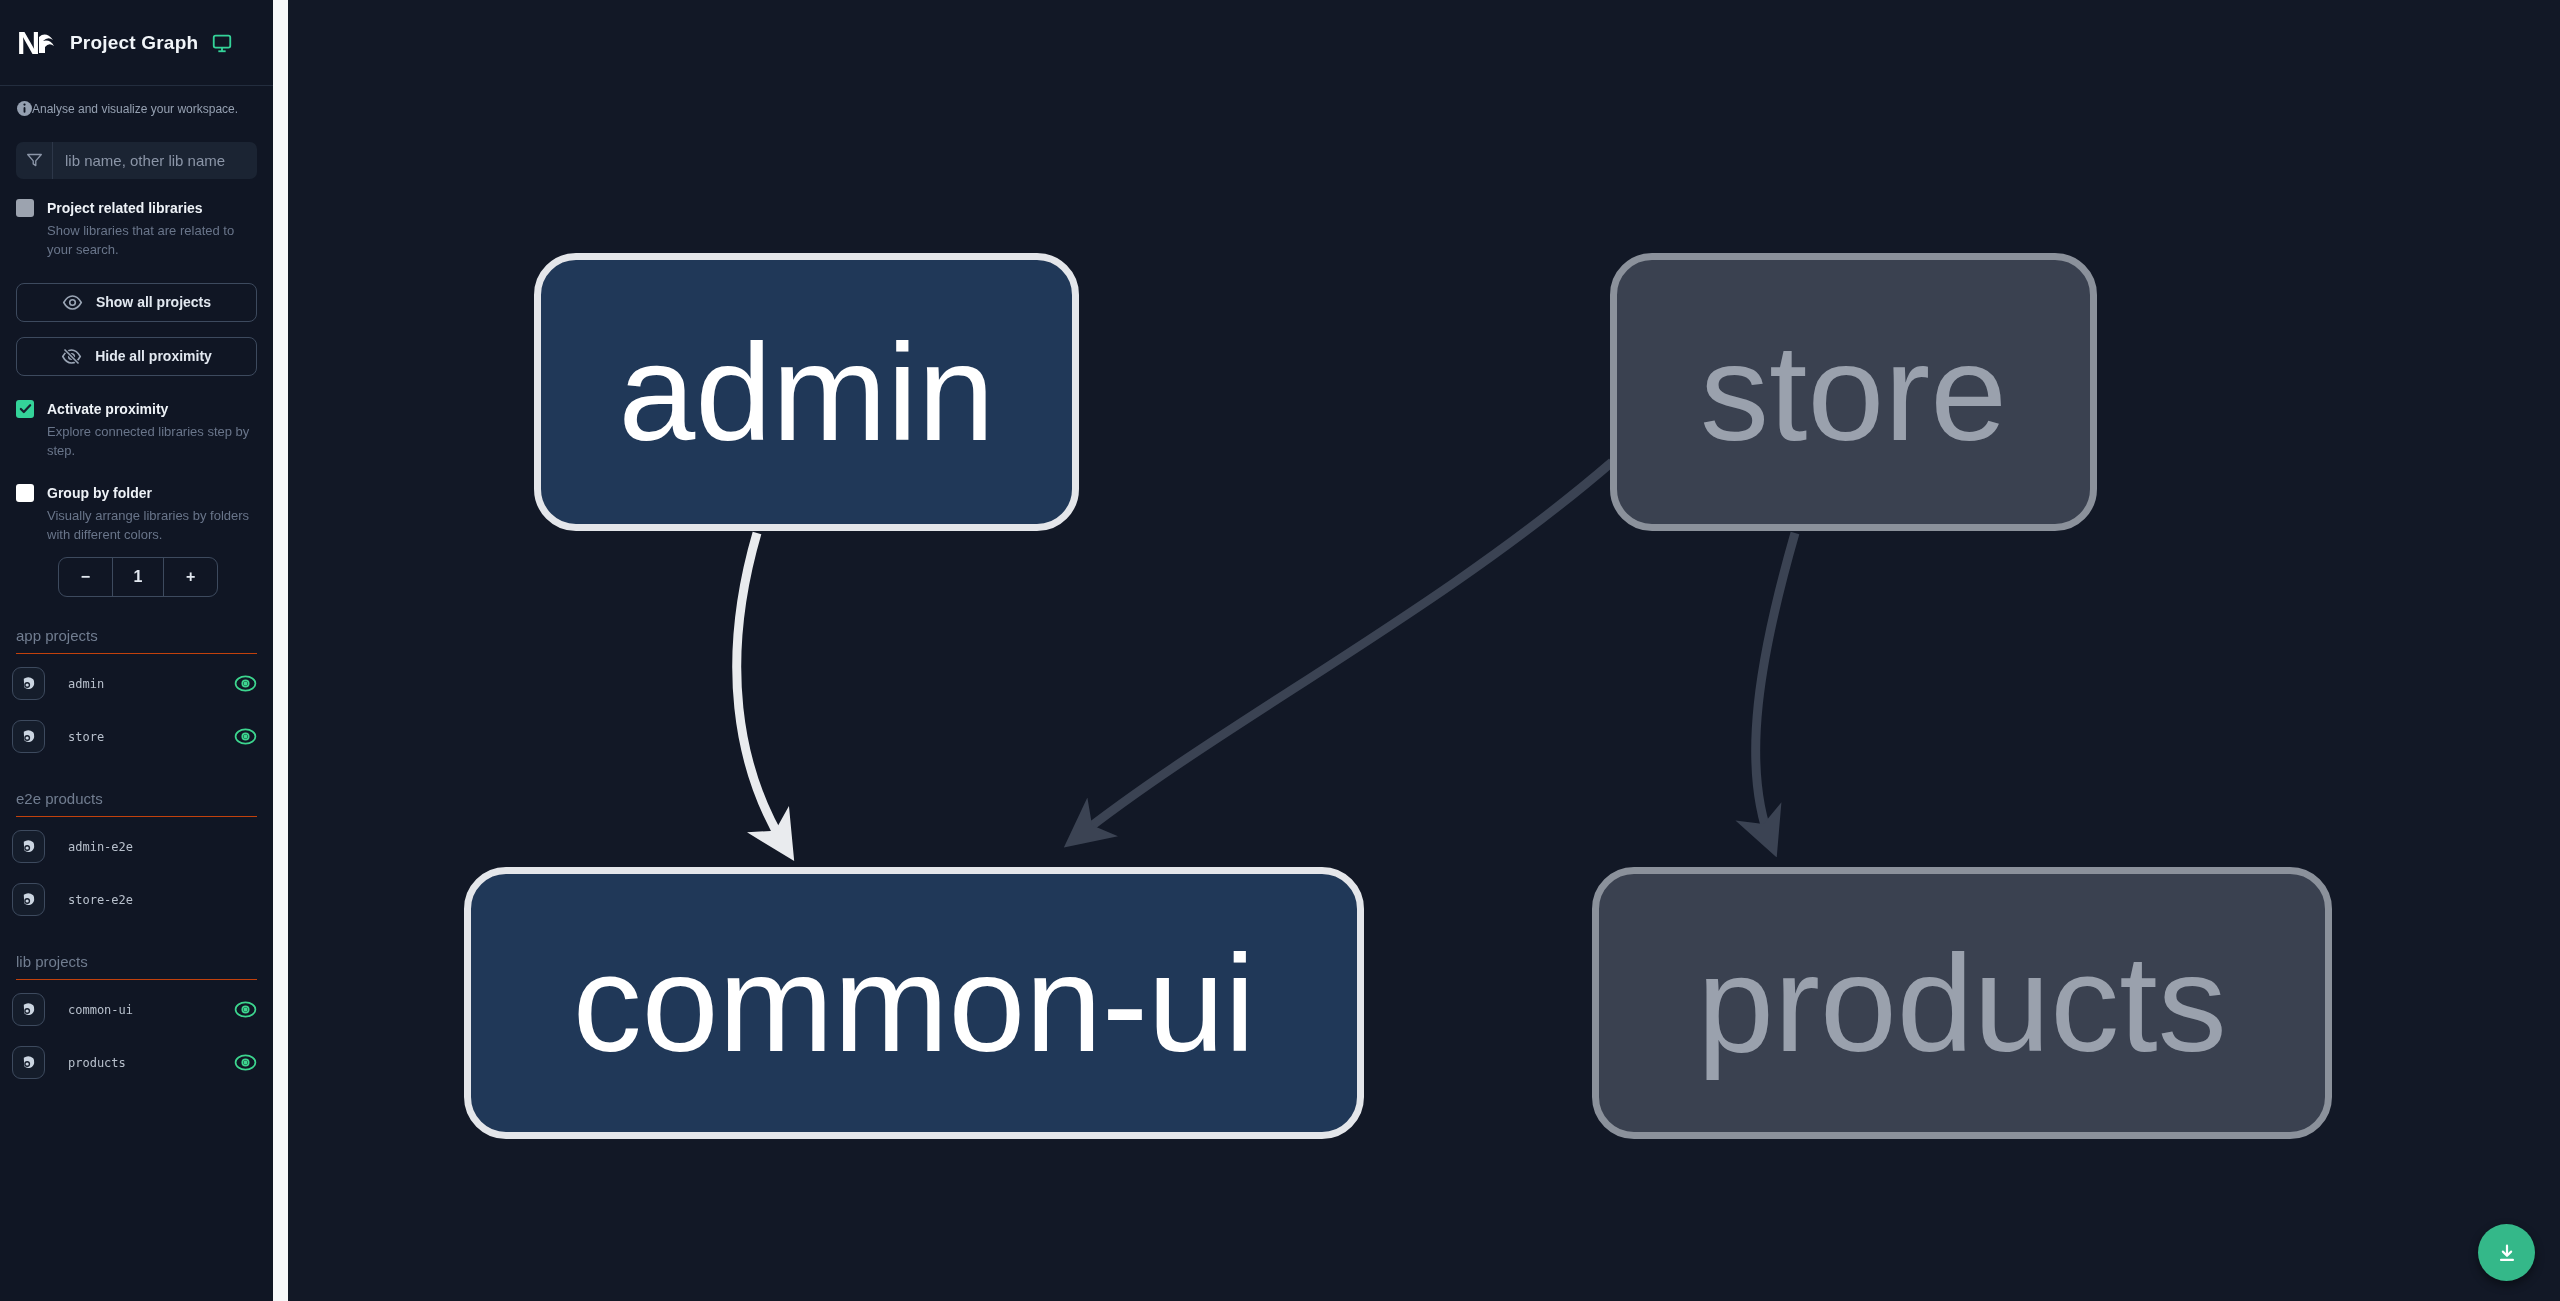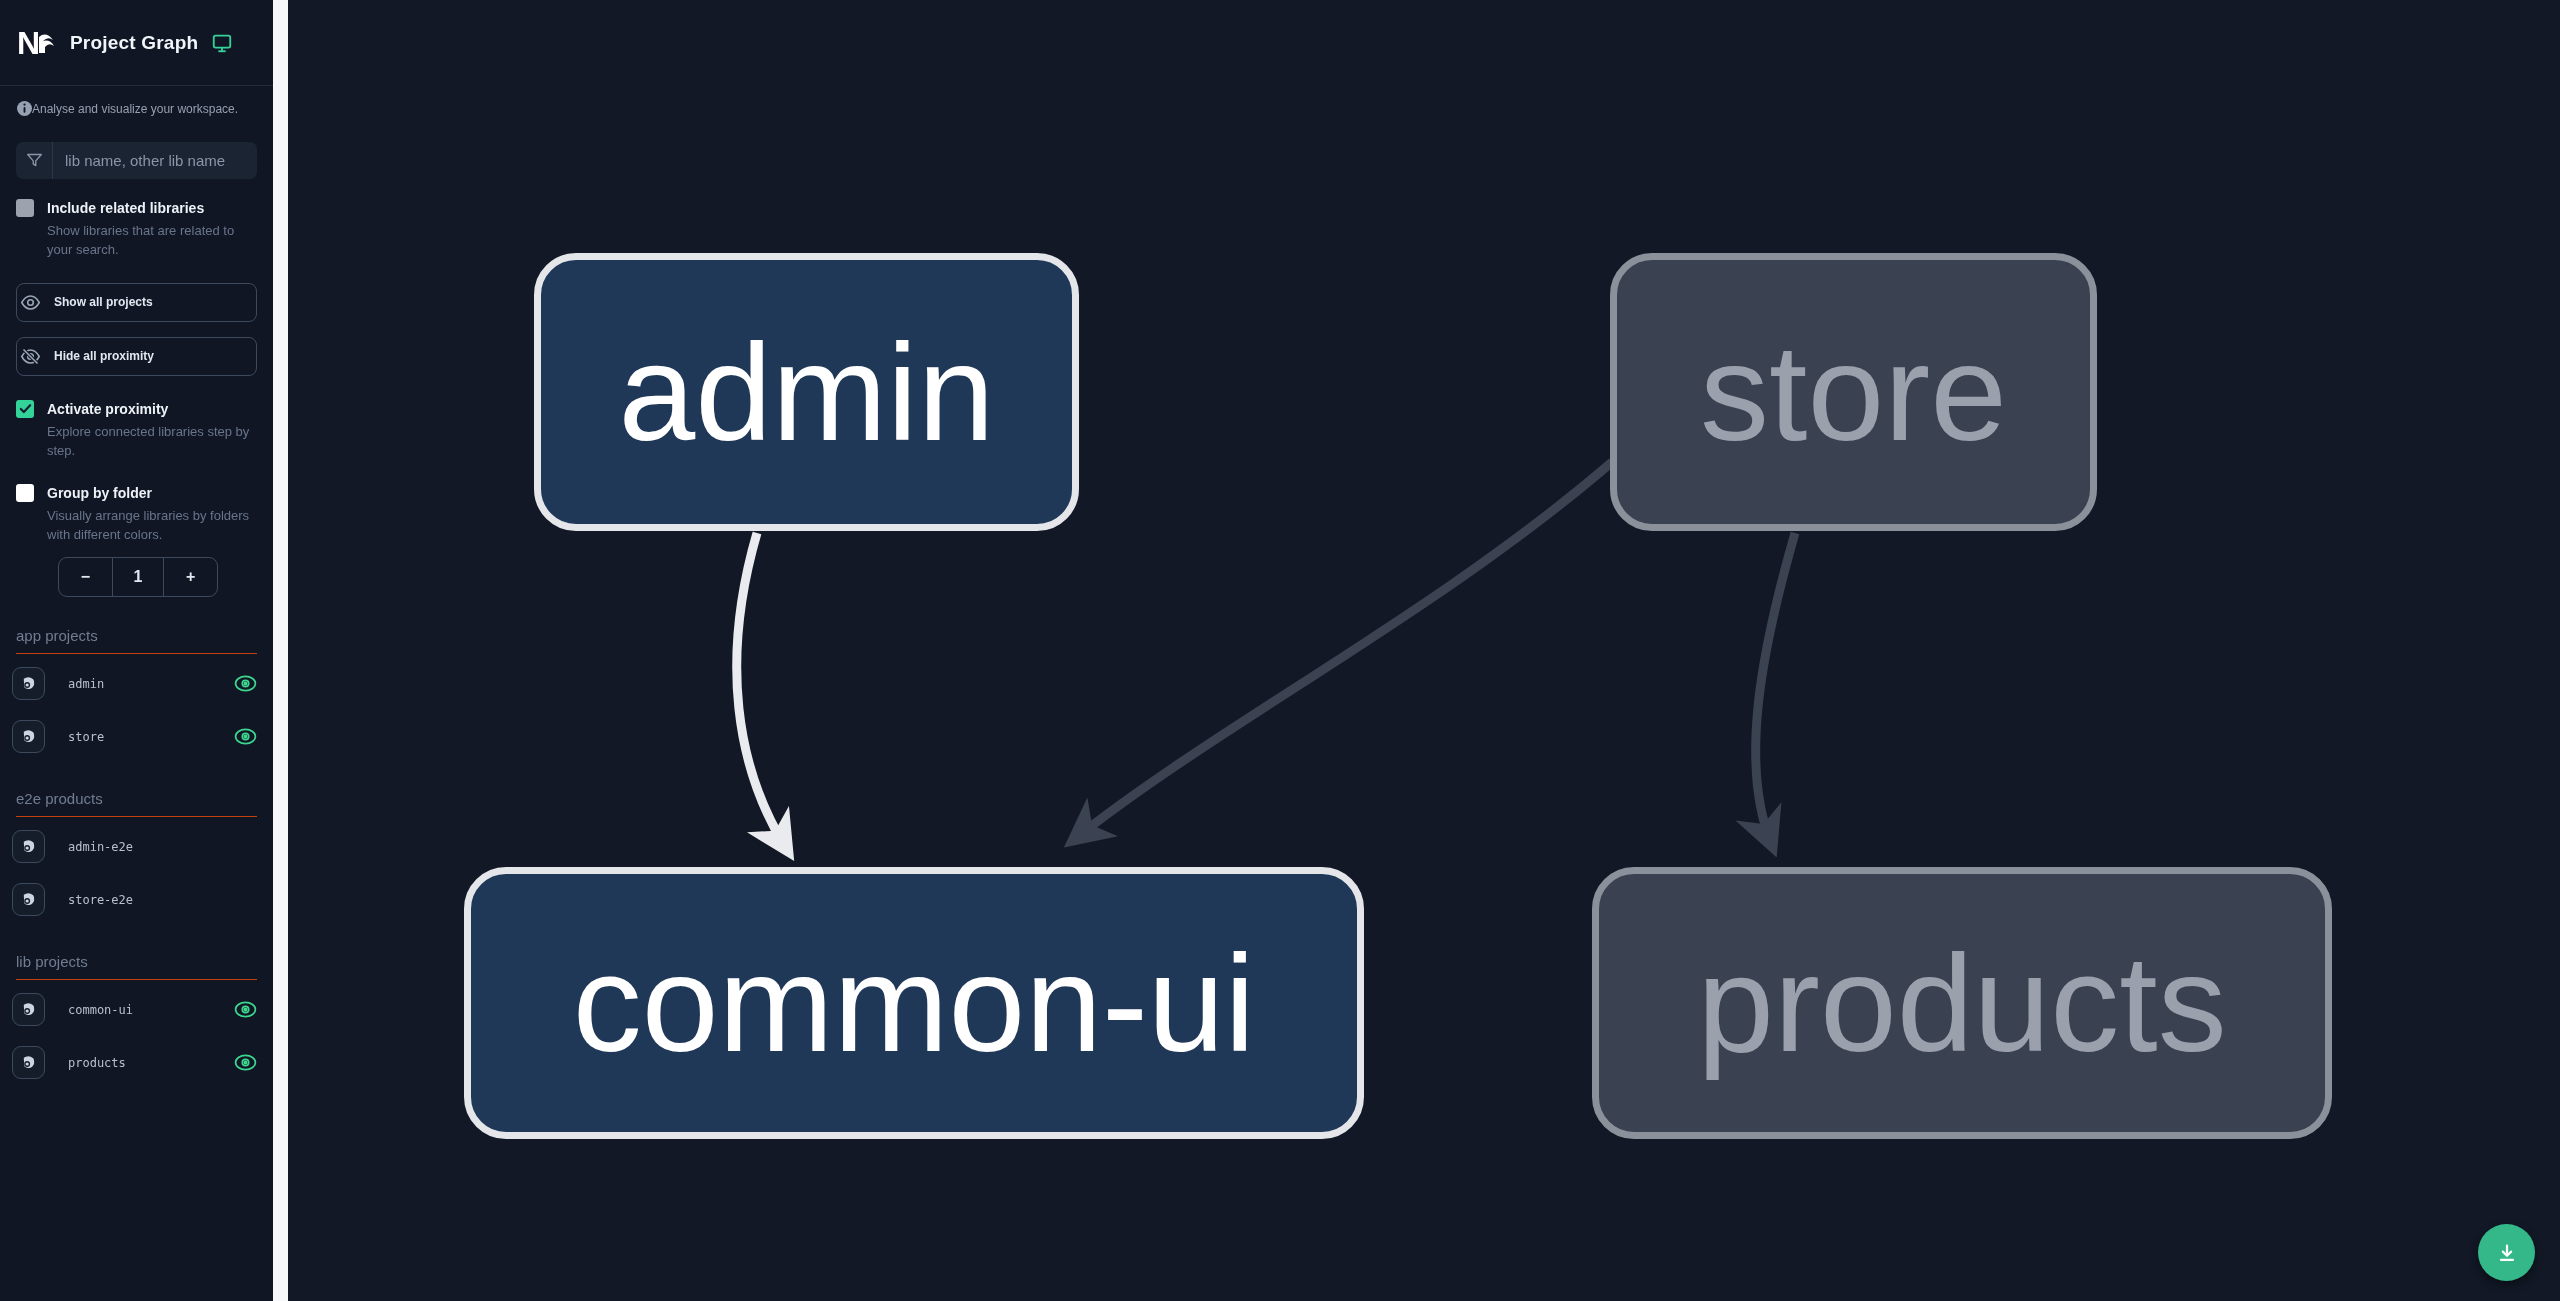--- a/index.html
+++ b/index.html
@@ -44,22 +44,23 @@
   .checkbox{width:18px;height:18px;border-radius:3px;flex:none;display:flex;align-items:center;justify-content:center;}
   .checkbox.gray{background:#9ca3af;}
   .checkbox.white{background:#ffffff;}
   .checkbox.checked{background:#34d399;}
   .checkbox svg{width:13px;height:13px;}
   .cb-label{font-size:14px;font-weight:bold;color:#eef2f7;}
   .cb-desc{margin:5px 0 0 31px;font-size:13px;line-height:1.45;color:#69758a;max-width:218px;}
   .sb-btn{
     margin:9px 16px 6px 16px;height:39px;border:1px solid #3d4a5e;border-radius:8px;
     background:transparent;display:flex;align-items:center;gap:13px;padding:0 3px;
-    color:#e2e8f0;font-size:12px;font-weight:bold;cursor:pointer;
+    color:#e2e8f0;font-size:14px;font-weight:bold;cursor:pointer;
     font-family:"Liberation Sans",sans-serif;
+    justify-content:center;
   }
   .sb-btn svg{width:21px;height:21px;flex:none;}
   .btn-gap{height:14px;}
   .stepper{
     margin:12px 0 0 58px;width:158px;height:38px;border:1px solid #3d4a5e;border-radius:9px;
     display:grid;grid-template-columns:1fr 1fr 1fr;overflow:hidden;
   }
   .stepper>div{
     display:flex;align-items:center;justify-content:center;font-size:16px;font-weight:bold;
     color:#e2e8f0;cursor:pointer;
@@ -132,21 +133,21 @@
       <svg viewBox="0 0 20 20" fill="none" stroke="#8b95a7" stroke-width="1.6" stroke-linejoin="round">
         <path d="M2 3 H18 L11.5 10.5 V16 L8.5 14 V10.5 Z"></path>
       </svg>
     </div>
     <input class="filter-input" type="text" placeholder="lib name, other lib name" style="">
   </div>
 
   <div class="cb-row">
     <div class="cb-line">
       <span class="checkbox gray"></span>
-      <span class="cb-label">Include related libraries</span>
+      <span class="cb-label">Project related libraries</span>
     </div>
     <div class="cb-desc">Show libraries that are related to your search.</div>
   </div>
 
   <div class="btn-gap"></div>
 
   <button class="sb-btn">
     <svg viewBox="0 0 24 24" fill="none" stroke="#9aa5b5" stroke-width="1.8">
       <path d="M2 12 C5 6.5 9 4.5 12 4.5 C15 4.5 19 6.5 22 12 C19 17.5 15 19.5 12 19.5 C9 19.5 5 17.5 2 12 Z"></path>
       <circle cx="12" cy="12" r="3.2"></circle>

